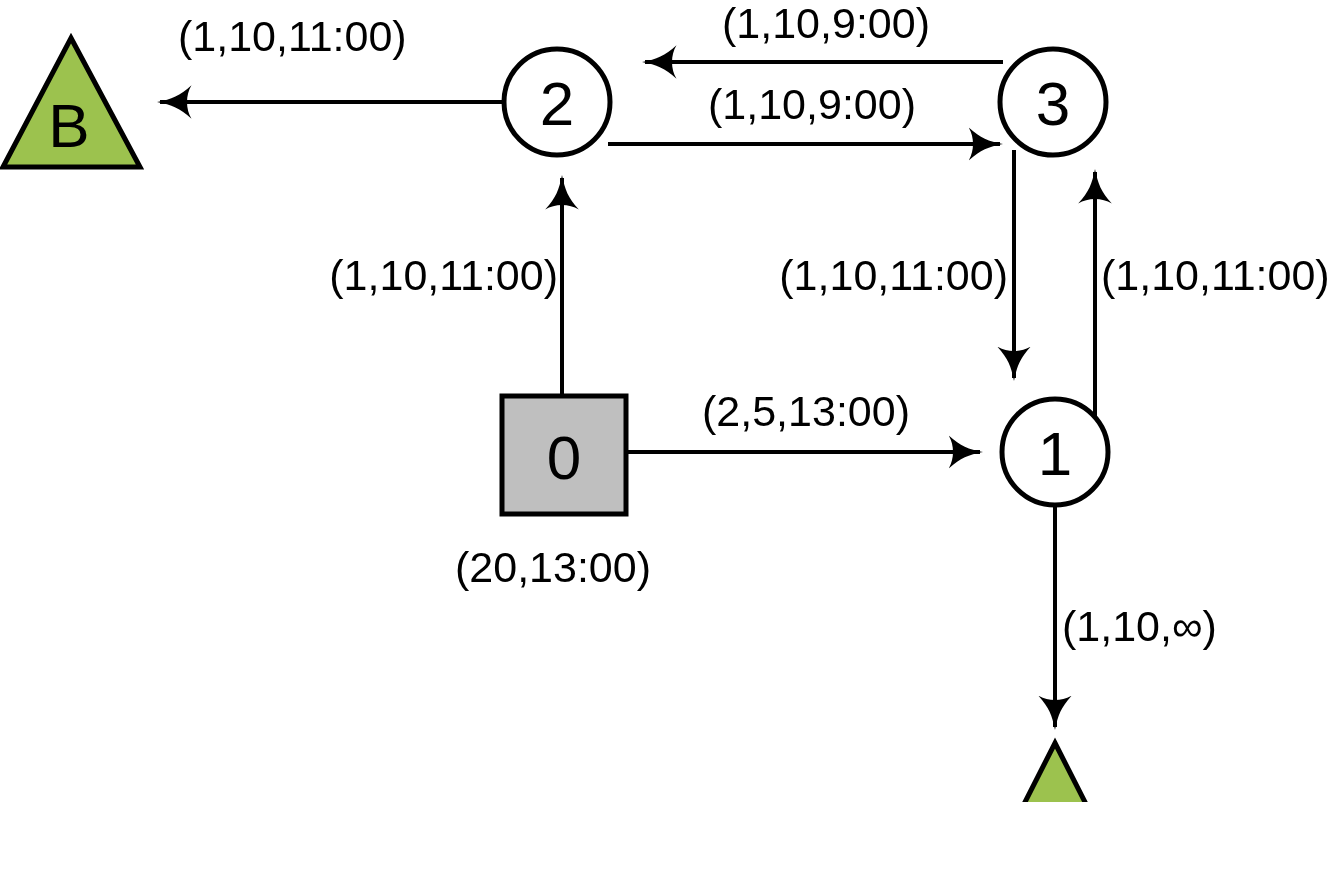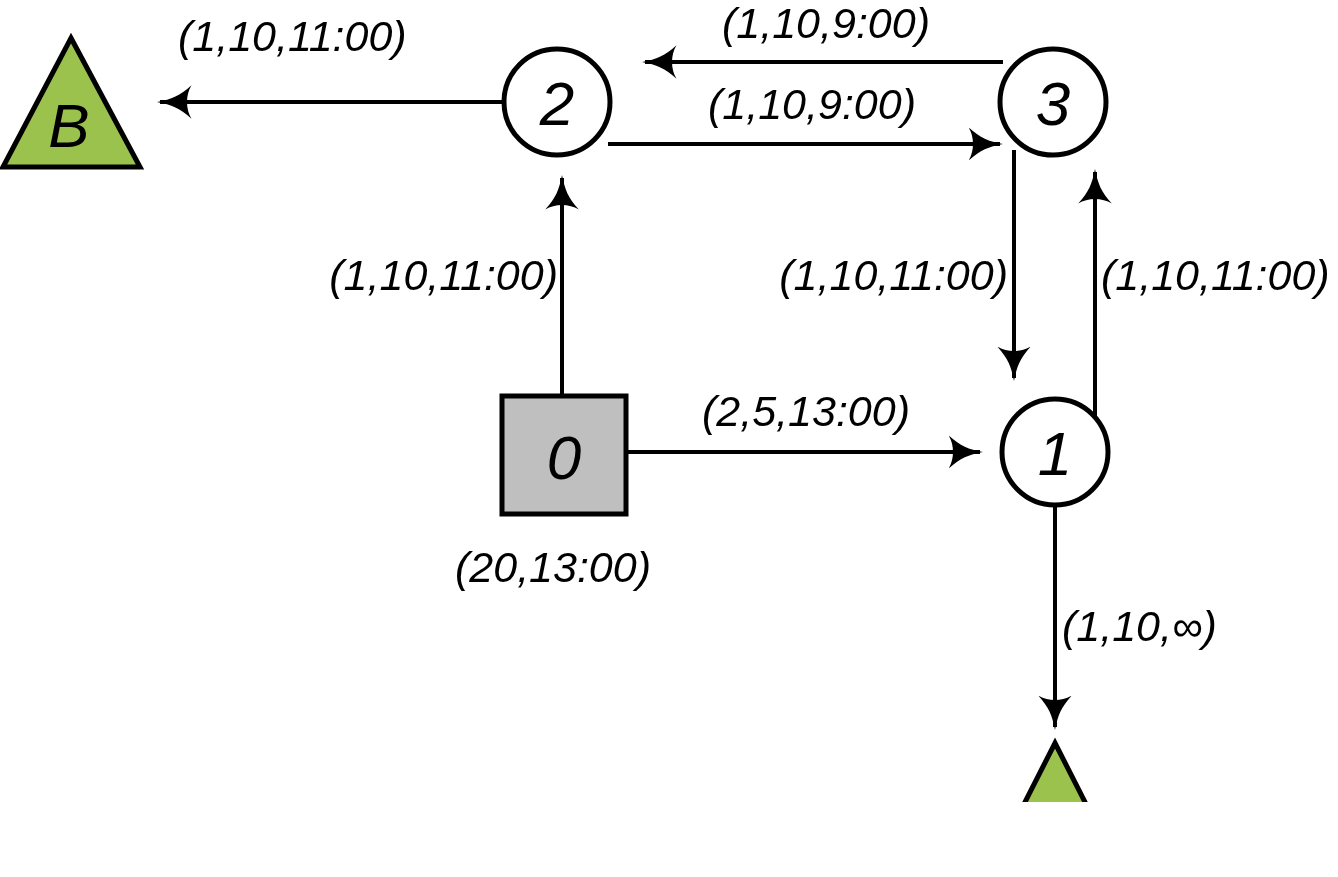--- a/index.html
+++ b/index.html
@@ -7,21 +7,20 @@
     padding: 0;
     background: #ffffff;
   }
   #canvas {
     position: relative;
     width: 1338px;
     height: 802px;
     background: #ffffff;
     overflow: hidden;
     font-family: "Liberation Sans", sans-serif;
-    font-style: italic;
   }
   svg#graph {
     position: absolute;
     top: 0;
     left: 0;
     width: 1338px;
     height: 877px;
   }
   .node-label {
     font-family: "Liberation Sans", sans-serif;

